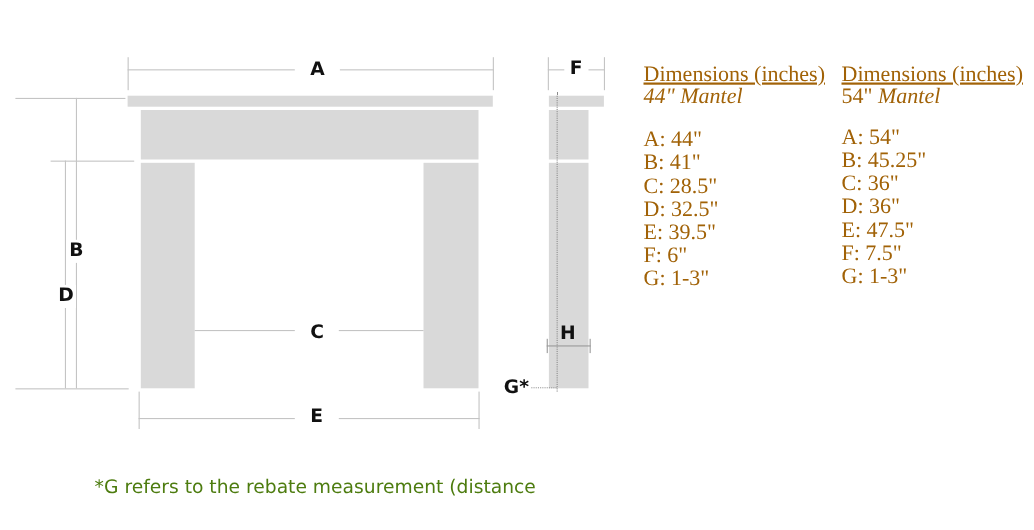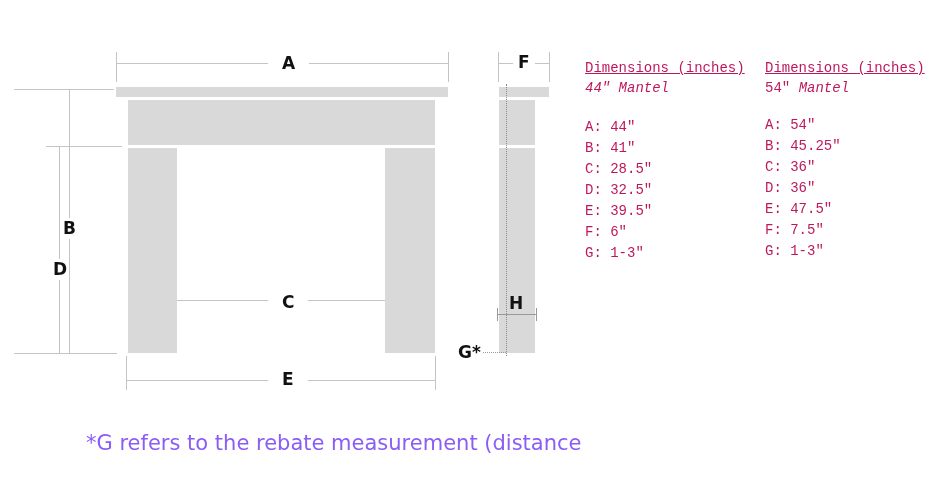--- a/index.html
+++ b/index.html
@@ -4,22 +4,22 @@
   <style>
     html, body { margin: 0; padding: 0; }
     body { width: 940px; height: 482px; background: #ffffff; position: relative; overflow: hidden; font-family: "DejaVu Sans", sans-serif; }
     .abs { position: absolute; }
     .shape { background: #d9d9d9; }
     .hline { position: absolute; height: 1px; background: #c4c4c4; }
     .vline { position: absolute; width: 1px; background: #c4c4c4; }
     .lbl { position: absolute; font-family: "DejaVu Sans", sans-serif; font-weight: bold; font-size: 17px; color: #111; line-height: 1; background: #fff; padding: 0 4px; }
     .dotv { position: absolute; width: 0; border-left: 1px dotted #8a8a8a; }
     .doth { position: absolute; height: 0; border-top: 1px dotted #9a9a9a; }
-    .note { position: absolute; left: 86px; top: 431px; font-family: "DejaVu Sans", sans-serif; font-size: 21px; color: #8b5cf6; line-height: 24px; }
-    .dimcol { position: absolute; font-family: Liberation Mono, monospace; font-size: 14px; color: #be185d; }
+    .note { position: absolute; left: 86px; top: 431px; font-family: "DejaVu Sans", sans-serif; font-size: 17px; color: #4d7c0f; line-height: 24px; }
+    .dimcol { position: absolute; font-family: Liberation Serif, serif; font-size: 20px; color: #a16207; }
     .dimcol .hd { text-decoration: underline; line-height: 20px; }
     .dimcol .sub { font-style: italic; line-height: 20px; }
     .dimcol ul { list-style: none; margin: 0; padding: 0; }
     .dimcol li { line-height: 21px; }
   </style>
 </head>
 <body>
 
 <div>
 

